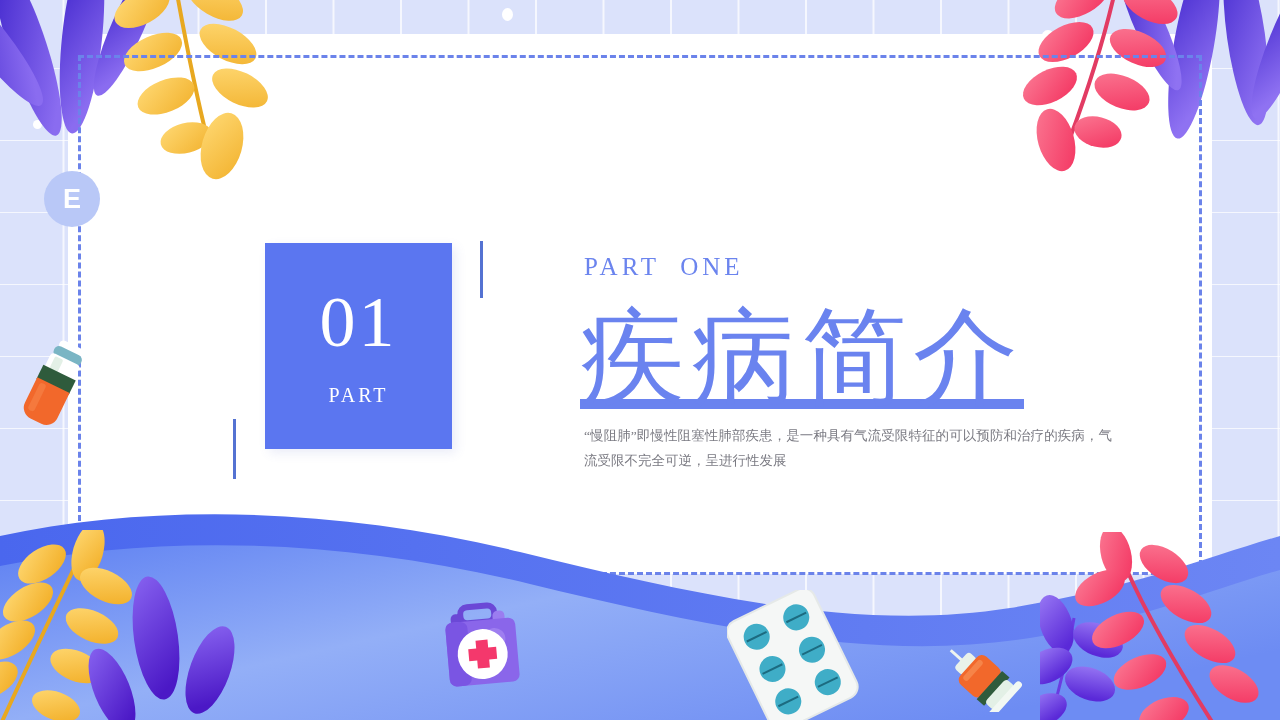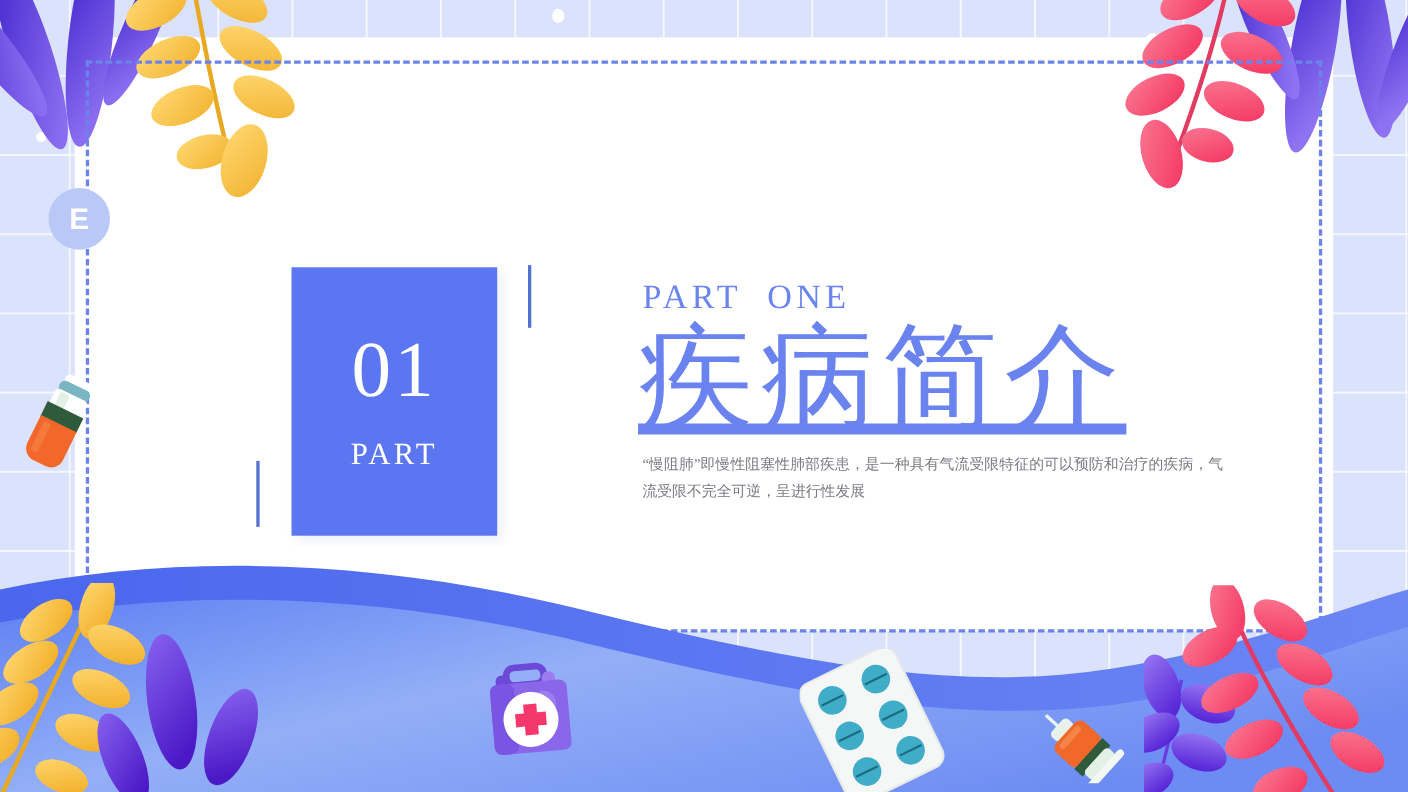--- a/index.html
+++ b/index.html
@@ -57,56 +57,56 @@
     font-size:27px;
     letter-spacing:0;
   }
 
   
   #content { position:absolute; inset:0; z-index:8; }
 
   #num-box {
     position:absolute;
     left:265px; top:243px;
-    width:187px; height:244px;
+    width:187px; height:206px;
     background:#5b76f0;
     display:flex; flex-direction:column;
     align-items:center; justify-content:center;
     box-shadow:4px 4px 10px rgba(90,110,200,.12);
   }
   #num-box .num {
     font-family:"Liberation Serif", serif;
     font-size:72px;
     color:#ffffff;
     line-height:1;
     letter-spacing:3px;
     font-weight:400;
   }
   #num-box .part {
     font-family:"Liberation Serif", serif;
-    font-size:28px;
+    font-size:20px;
     color:#ffffff;
     letter-spacing:3px;
     margin-top:26px;
     font-weight:400;
   }
 
   .vbar { position:absolute; width:3px; background:#5472d2; }
   #vbar-tr { left:480px; top:241px; height:57px; }
   #vbar-bl { left:233px; top:419px; height:60px; }
 
   #text-block { position:absolute; left:584px; top:254px; width:540px; }
 
   #part-one {
     font-family:"Liberation Serif", serif;
-    font-size:31px;
+    font-size:25px;
     color:#6b84ee;
     letter-spacing:4px;
     line-height:1;
-    margin-bottom:2px;
+    margin-bottom:22px;
     white-space:pre;
   }
   #main-title {
     font-family:"Liberation Serif", serif;
     font-size:105px;
     line-height:1.08;
     color:#6a83ef;
     letter-spacing:6px;
     font-weight:400;
     margin-left:-4px;

